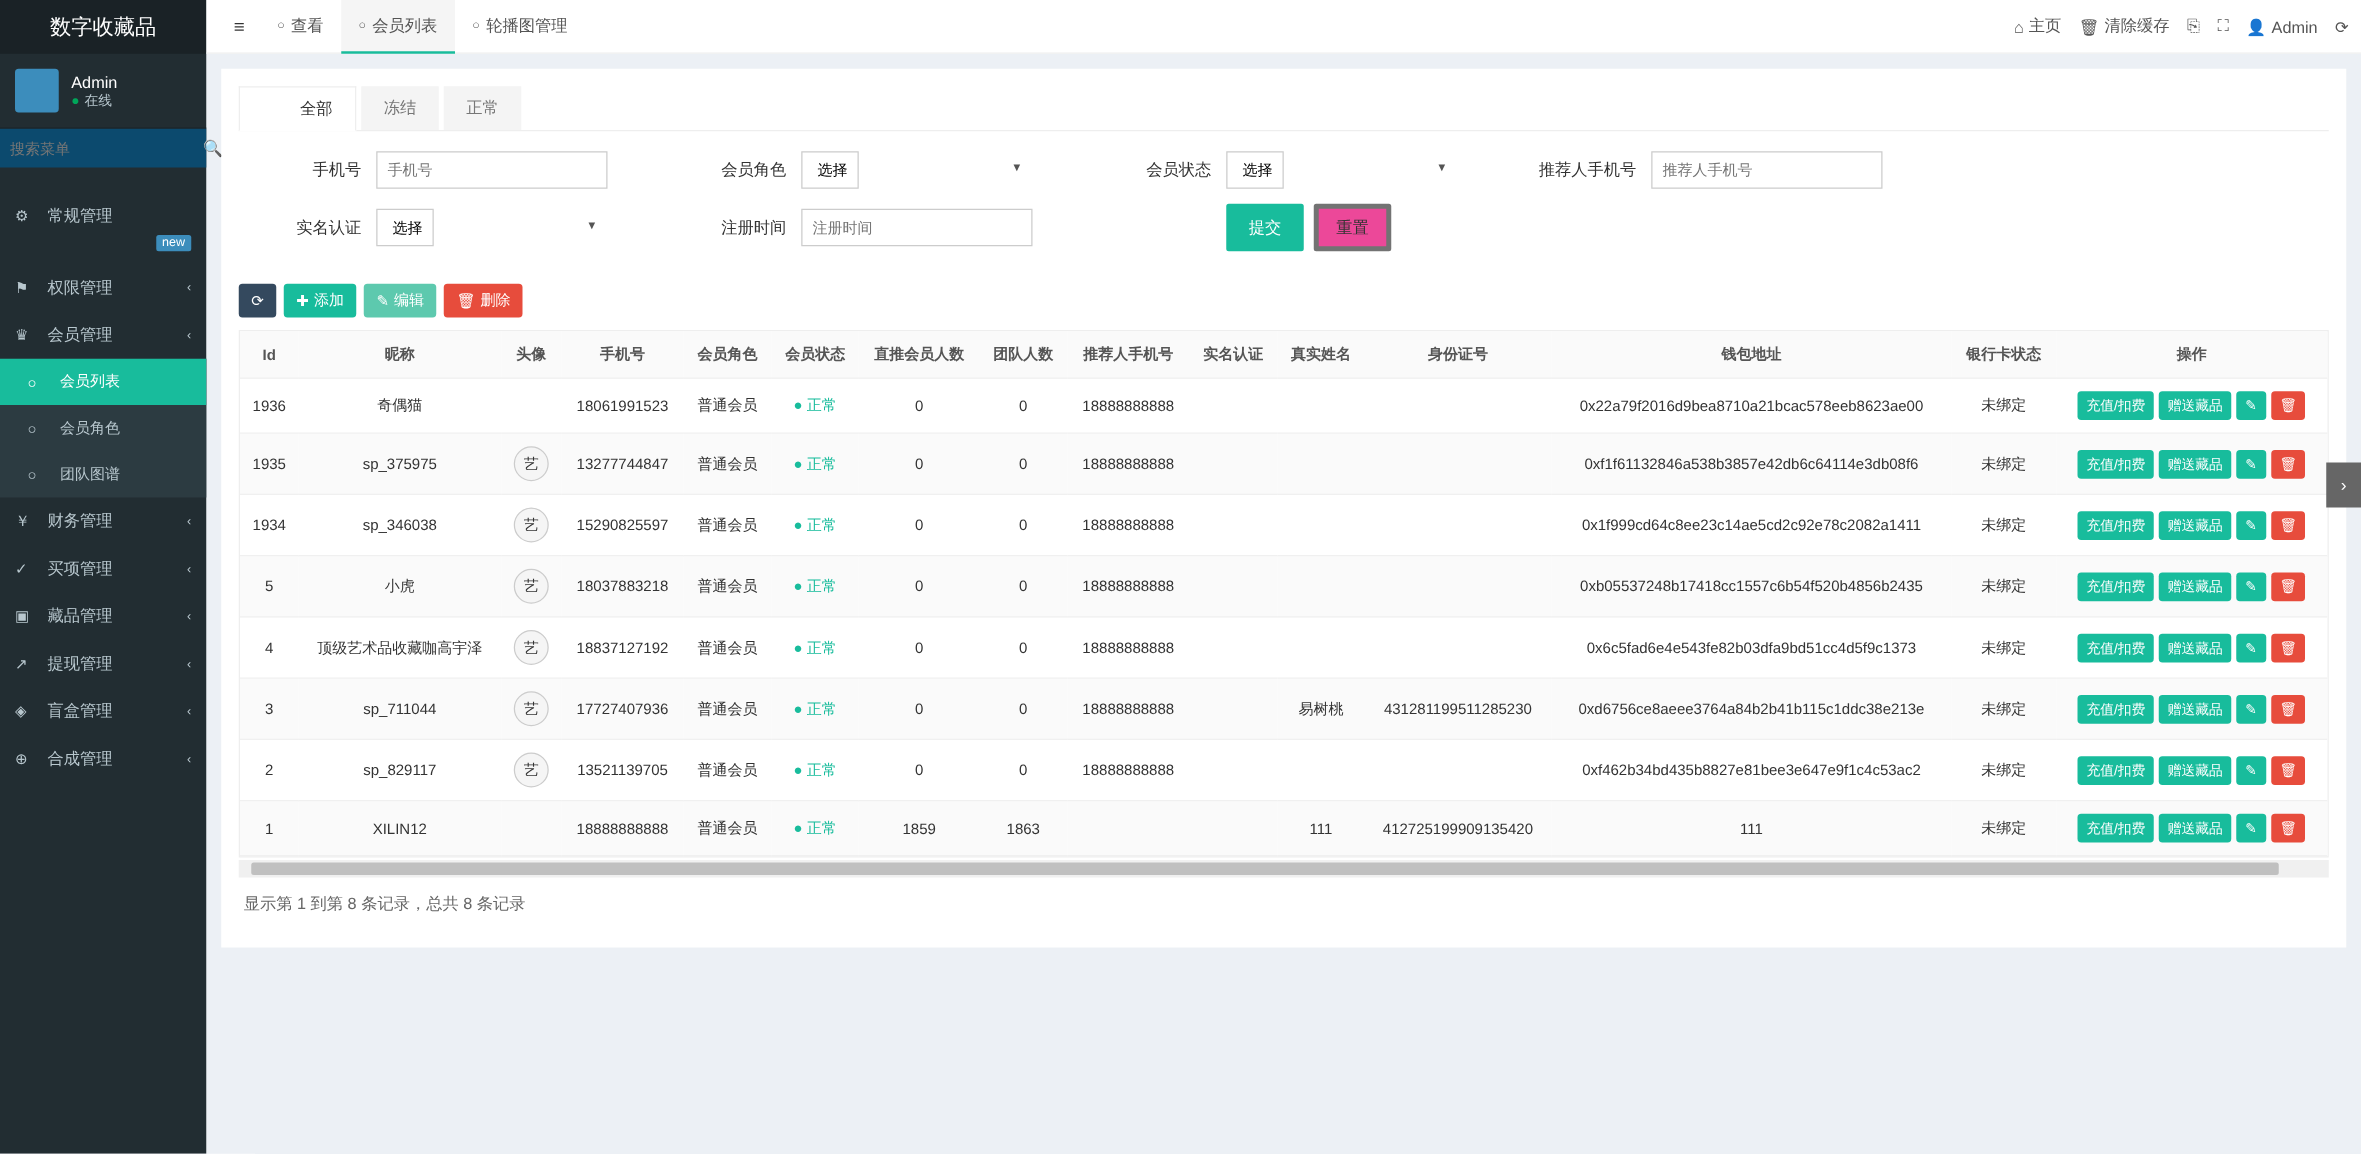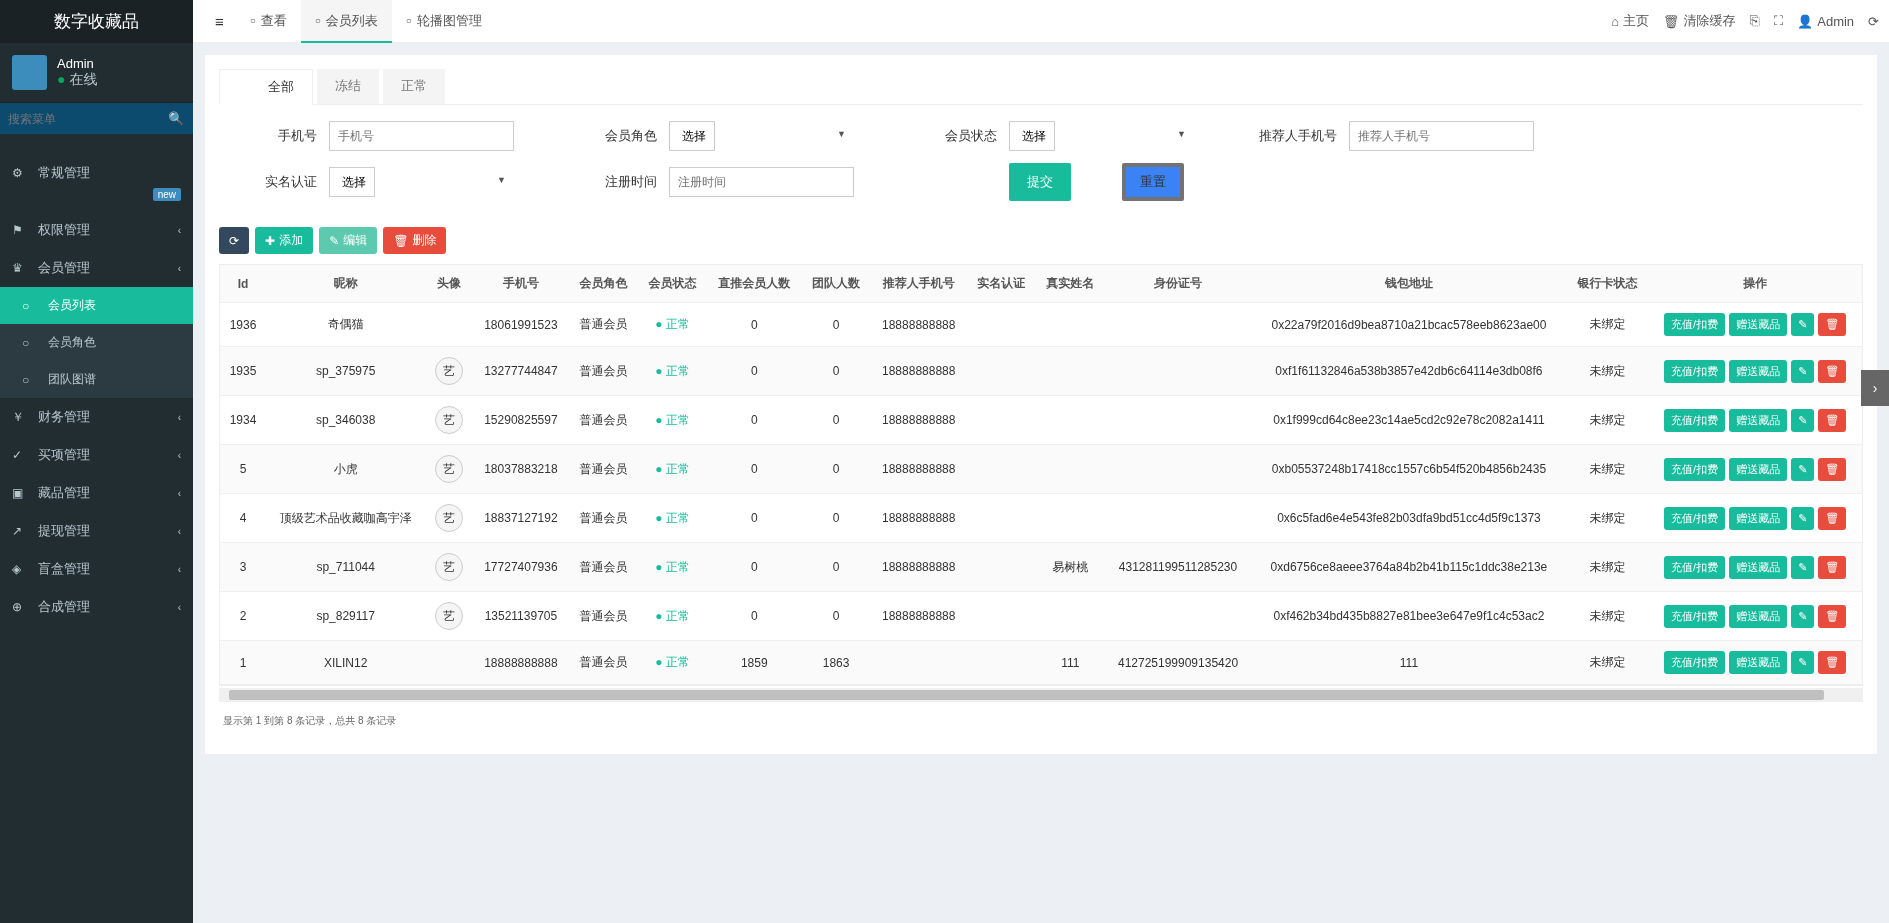--- a/index.html
+++ b/index.html
@@ -1,25 +1,25 @@
 <!DOCTYPE html>
 <html><head>
 <meta charset="utf-8">
 <style>
 * { box-sizing: border-box; margin: 0; padding: 0; }
 body { font-family: "Microsoft YaHei", Arial, sans-serif; font-size: 13px; background: #ecf0f5; color: #333; }
 .layout { display: flex; height: 100vh; }
 
 
-.sidebar { width: 193px; background: #222d32; color: #b8c7ce; display: flex; flex-direction: column; }
+.sidebar { width: 165px; background: #222d32; color: #b8c7ce; display: flex; flex-direction: column; }
 .brand { height: 43px; line-height: 43px; text-align: center; color: #fff; font-size: 17px; background: #1a2226; font-weight: 400; }
 .user-panel { padding: 12px; display: flex; align-items: center; gap: 10px; border-bottom: 1px solid #1a2226; }
 .user-avatar { width: 35px; height: 35px; background: #3c8dbc; border-radius: 3px; }
 .user-name { color: #fff; font-size: 13px; }
-.user-status { font-size: 14px; color: #b8c7ce; }
+.user-status { font-size: 11px; color: #b8c7ce; }
 .user-status::before { content: "●"; color: #00a65a; margin-right: 4px; }
 .search-box { padding: 8px; background: #0c4a6e; display: flex; align-items: center; }
 .search-box input { flex: 1; background: transparent; border: none; color: #ccc; font-size: 12px; outline: none; }
 .search-box .search-icon { color: #999; font-size: 13px; }
 .nav { list-style: none; }
 .nav-item { display: flex; align-items: center; padding: 10px 12px; cursor: pointer; position: relative; }
 .nav-item.active { background: #18bc9c; color: #fff; }
 .nav-item .nav-icon { width: 18px; margin-right: 8px; font-size: 12px; }
 .nav-item .nav-arrow { margin-left: auto; font-size: 10px; }
 .nav-badge { background: #3c8dbc; color: #fff; font-size: 10px; padding: 1px 5px; border-radius: 2px; margin-left: auto; margin-top: 44px; }
@@ -48,21 +48,21 @@
 .filter-form { display: flex; flex-wrap: wrap; gap: 0; margin-bottom: 14px; }
 .filter-group { display: flex; align-items: center; width: 340px; margin-bottom: 12px; }
 .filter-label { width: 110px; text-align: right; padding-right: 12px; font-size: 13px; color: #333; }
 .filter-input, .filter-select { flex: 1; max-width: 185px; height: 30px; border: 1px solid #ccc; padding: 0 8px; font-size: 12px; }
 .filter-select { background: #fff; appearance: none; position: relative; padding-left: 12px; }
 .select-wrap { position: relative; flex: 1; max-width: 185px; }
 .select-wrap::after { content: "▼"; position: absolute; right: 8px; top: 8px; font-size: 9px; color: #555; pointer-events: none; }
 .filter-actions { display: flex; gap: 8px; align-items: center; }
 .btn { padding: 6px 14px; border: 4px solid #737373; background: #fff; cursor: pointer; font-size: 13px; border-radius: 2px; }
 .btn-primary { background: #18bc9c; color: #fff; border-color: #18bc9c; }
-.btn-default { background: #3b82f6; color: #333; margin-left: 43px; }
+.btn-default { background: #ec4899; color: #333; }
 
 
 .toolbar { display: flex; gap: 6px; margin-bottom: 10px; }
 .btn-sm { padding: 5px 10px; font-size: 12px; border-radius: 3px; border: none; cursor: pointer; color: #fff; display: inline-flex; align-items: center; gap: 4px; }
 .btn-dark { background: #34495e; }
 .btn-green { background: #18bc9c; }
 .btn-teal-light { background: #5dc9ae; }
 .btn-red { background: #e74c3c; }
 
 
@@ -74,21 +74,21 @@
 .avatar-cell { width: 28px; height: 28px; border-radius: 50%; border: 1px solid #ccc; display: inline-flex; align-items: center; justify-content: center; font-size: 12px; background: #f5f5f5; }
 .status-dot { color: #18bc9c; font-size: 12px; }
 .row-actions { display: inline-flex; gap: 4px; justify-content: space-between; }
 .btn-xs { padding: 4px 7px; font-size: 11px; border-radius: 3px; border: none; cursor: pointer; color: #fff; }
 .btn-edit-icon { background: #18bc9c; }
 .btn-del-icon { background: #e74c3c; }
 
 .scrollbar-mimic { height: 14px; background: #f0f0f0; position: relative; margin-top: 2px; }
 .scrollbar-thumb { position: absolute; left: 10px; width: 97%; height: 10px; top: 2px; background: #c0c0c0; border-radius: 2px; }
 
-.footer-info { padding: 12px 4px; font-size: 10px; color: #666; }
+.footer-info { padding: 12px 4px; font-size: 13px; color: #666; }
 
 .side-tab { position: fixed; right: 0; top: 370px; width: 28px; height: 36px; background: #666; color: #fff; display: flex; align-items: center; justify-content: center; cursor: pointer; font-size: 14px; }
 </style>
 </head>
 <body>
 
 <div class="layout">
   <aside class="sidebar">
     <div class="brand">数字收藏品</div>
     <div class="user-panel">

